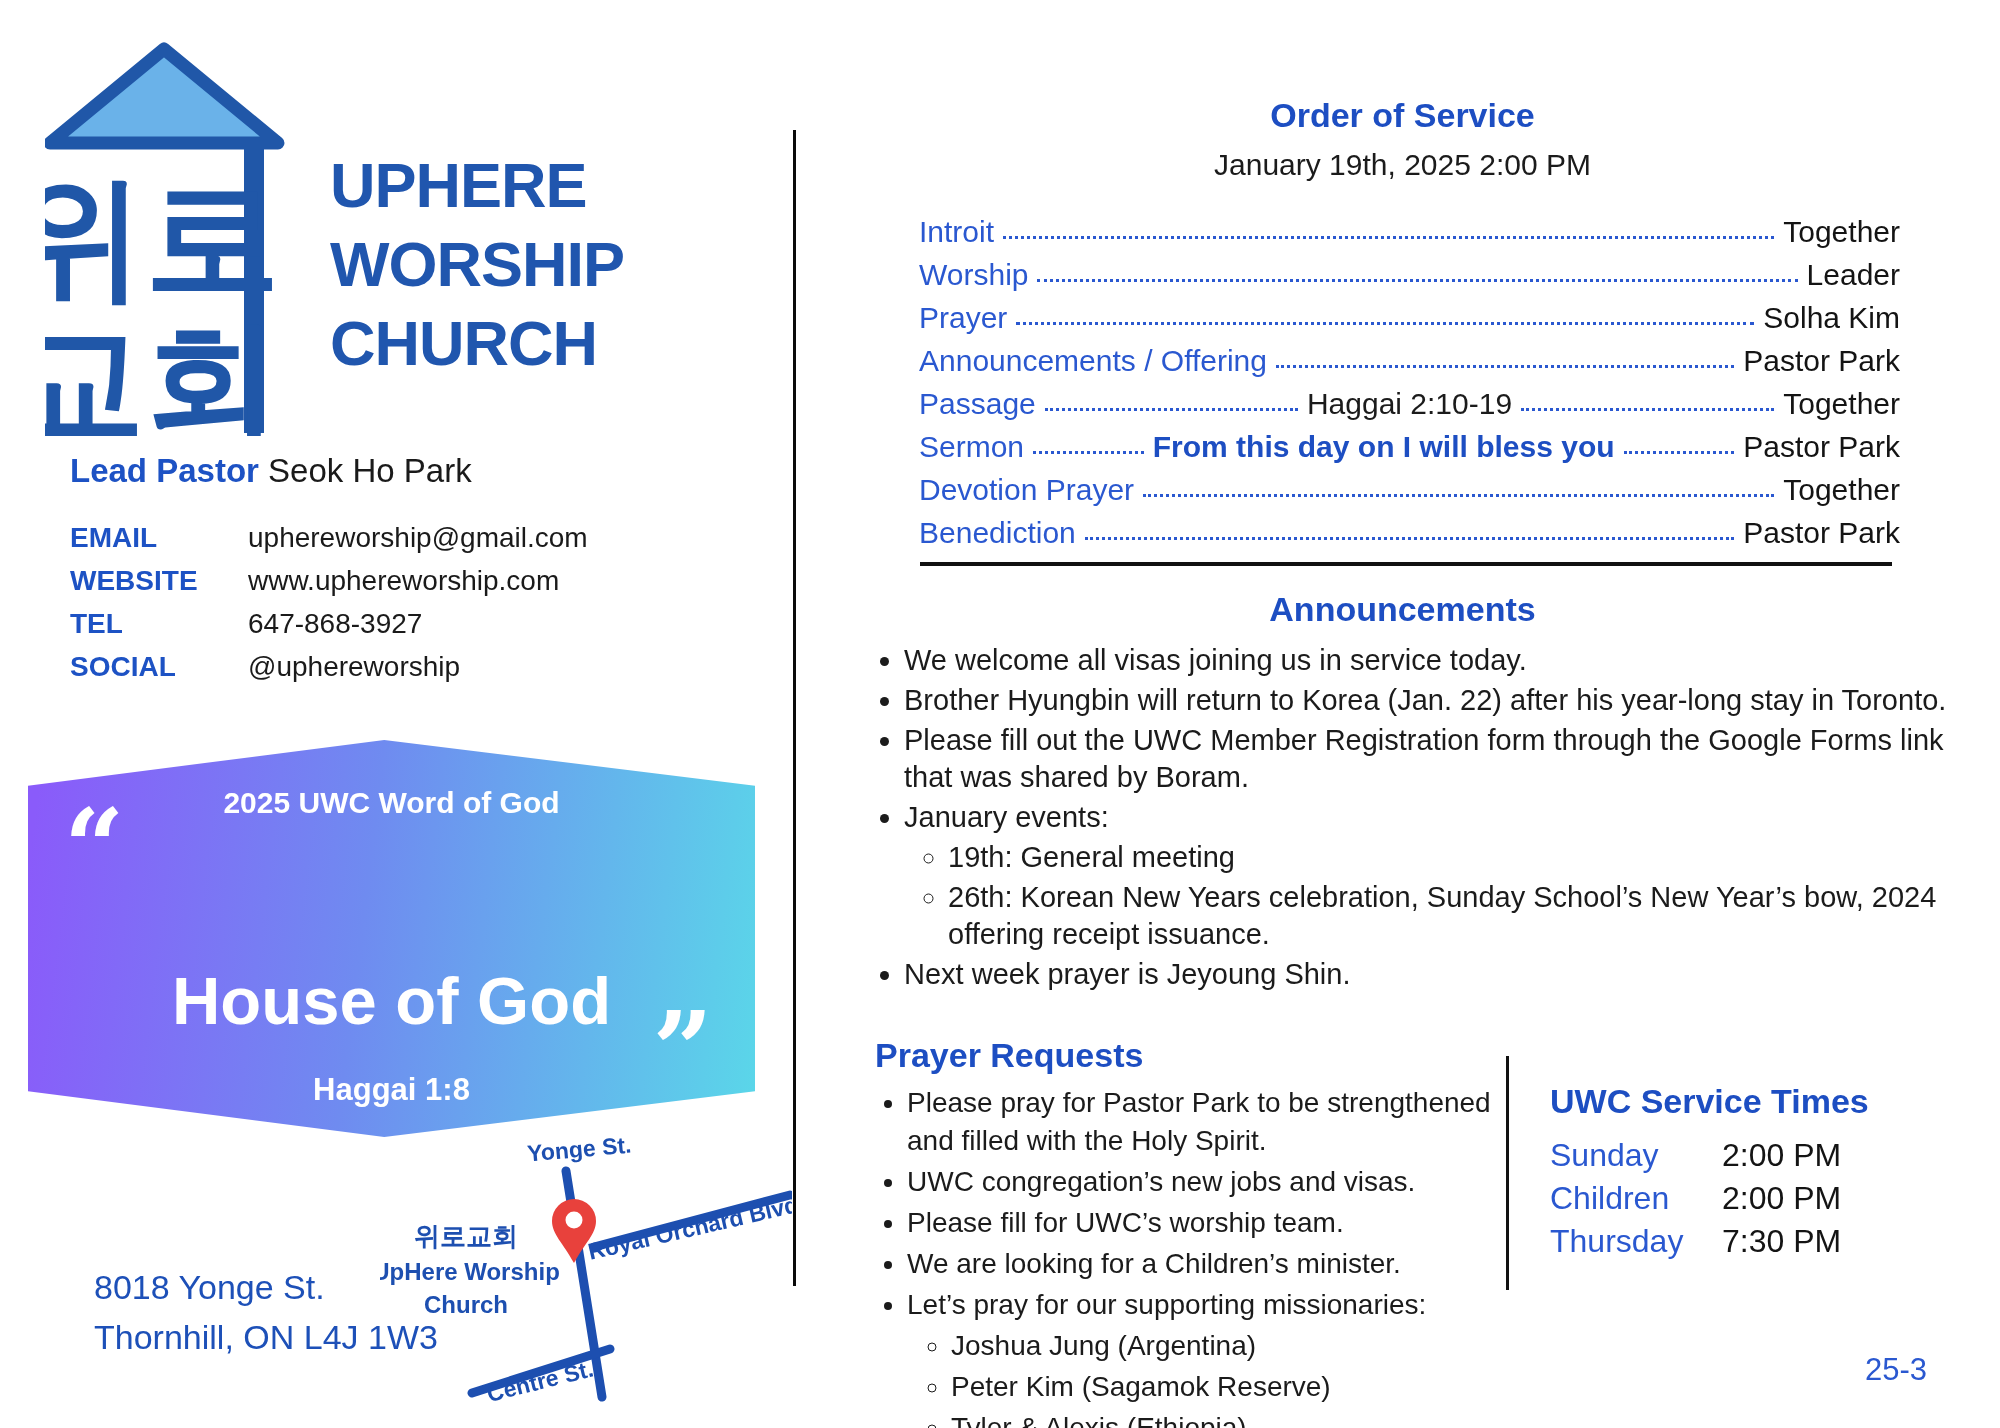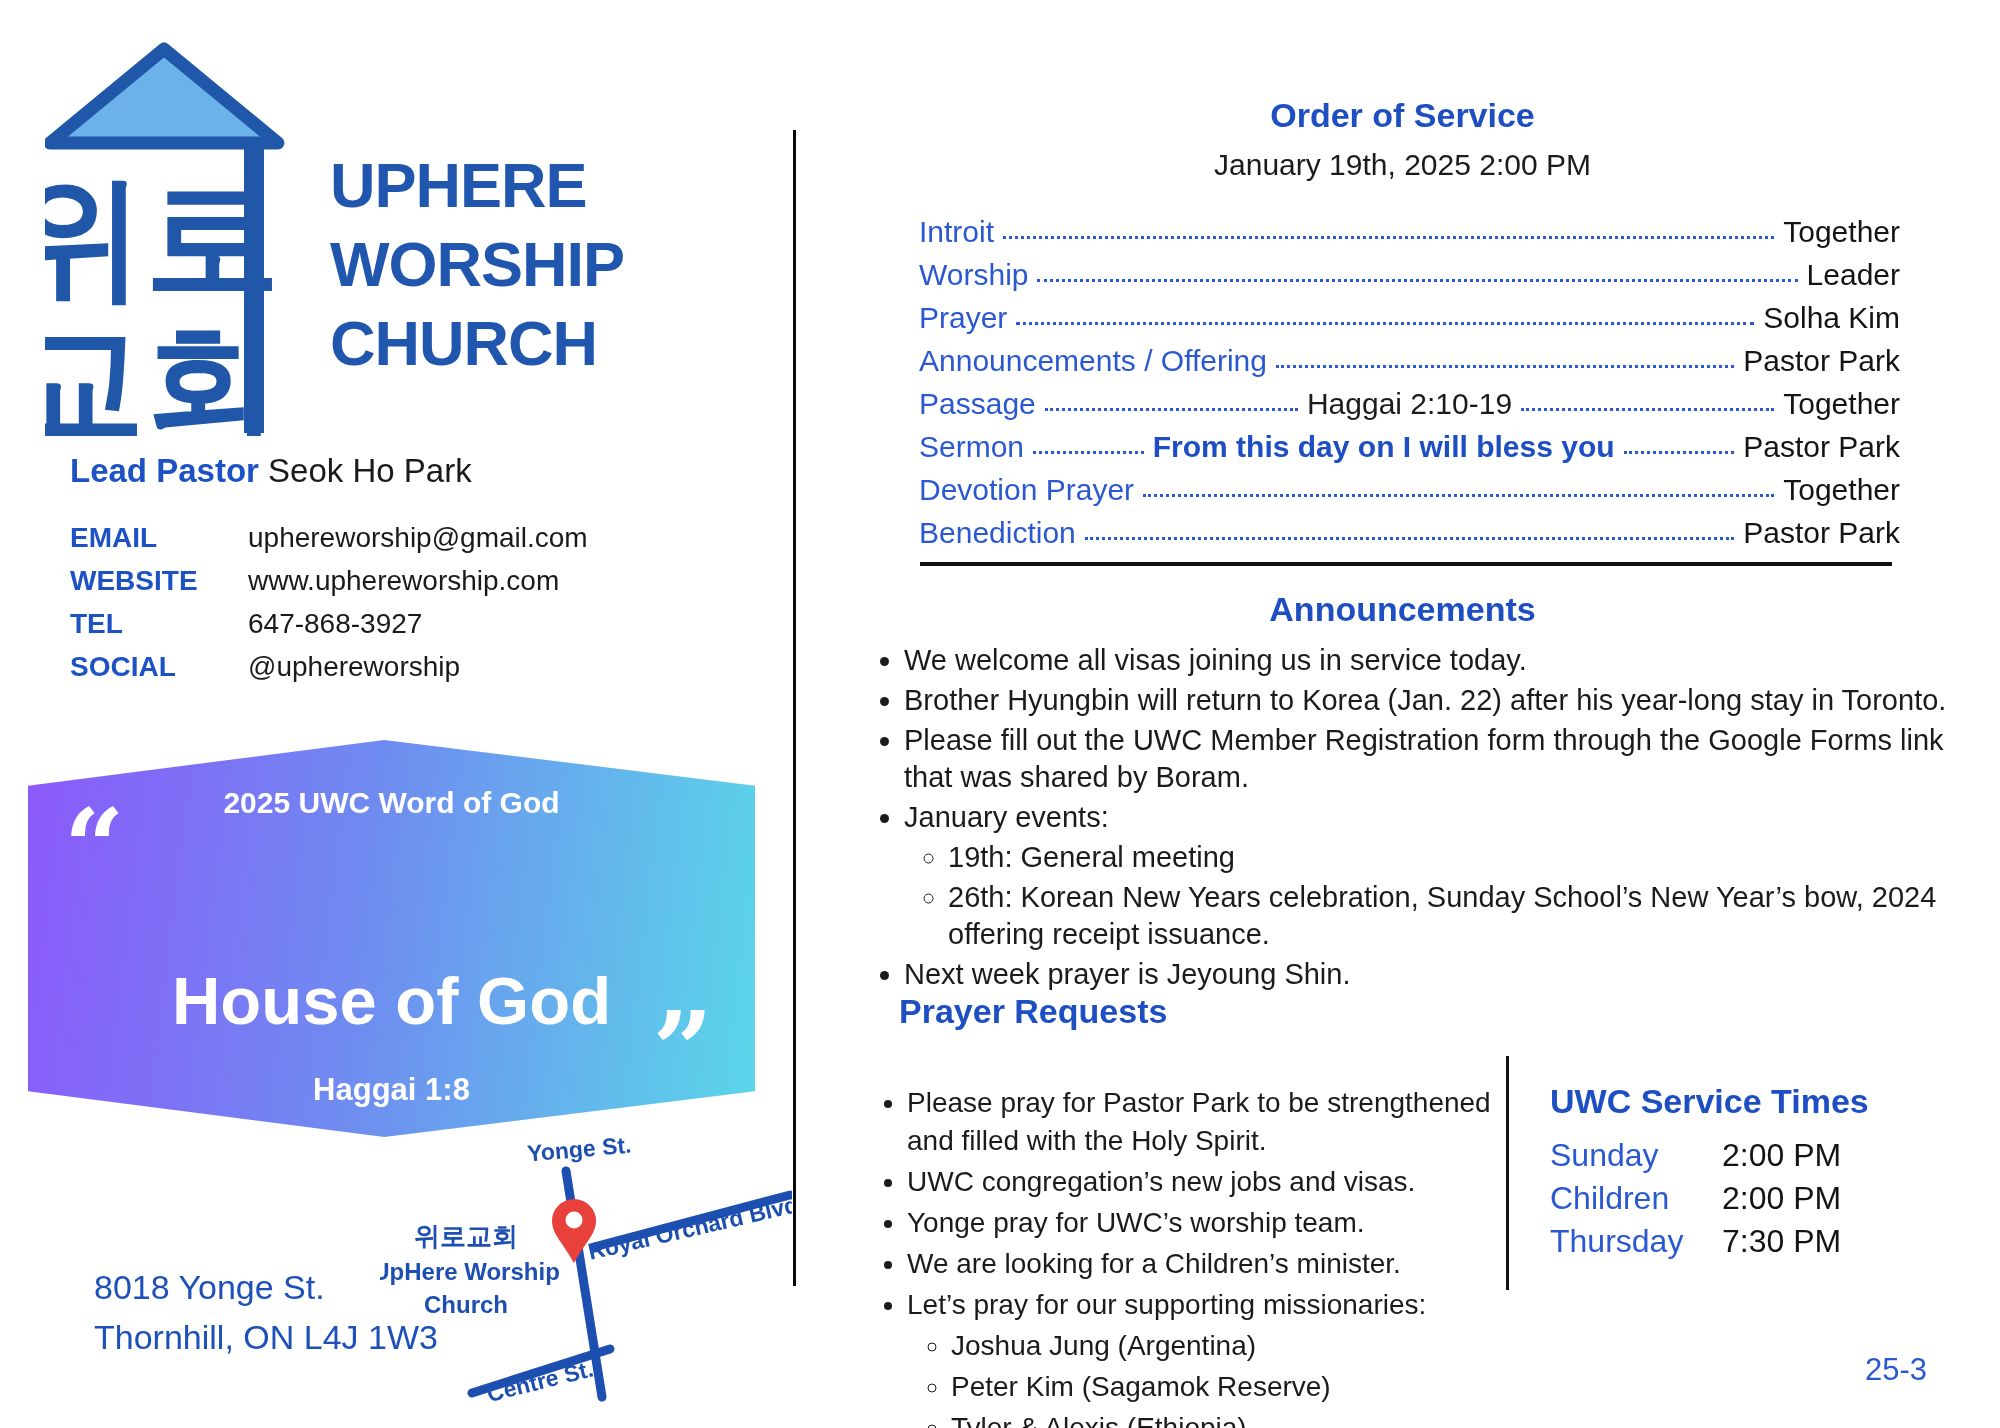--- a/index.html
+++ b/index.html
@@ -50,21 +50,21 @@
   .oos-row{display:flex;align-items:flex-end;height:43px;font-size:30px;margin-left:14px;}
   .oos-label{color:#2a58d0;white-space:nowrap;font-weight:500;}
   .oos-leader{flex:1;border-bottom:3px dotted #2a58d0;margin:0 9px 10px 9px;min-width:20px;}
   .oos-center{white-space:nowrap;color:#1b1b1b;}
   .oos-center.em{color:#1d4ec2;font-weight:700;}
   .oos-role{color:#141414;white-space:nowrap;}
   .oos-hr{left:920px;top:562px;width:972px;height:4px;background:#111;}
 
   .ann-title{left:905px;width:995px;top:590px;text-align:center;}
   .ann-list{left:872px;top:642px;width:1075px;font-size:29px;line-height:37px;color:#1b1b1b;}
-  .pr-title{left:875px;top:992px;margin-left:24px;}
+  .pr-title{left:875px;top:1036px;}
   .pr-list{left:875px;top:1084px;width:625px;font-size:28px;line-height:38px;color:#1b1b1b;}
   ul.blt{margin:0;padding-left:32px;list-style:disc;}
   ul.blt>li{margin:0 0 3px 0;}
   ul.sub{margin:3px 0 0 0;padding-left:44px;list-style:circle;}
   ul.sub>li{margin:0 0 3px 0;}
 
   .vline-st{left:1506px;top:1056px;width:3px;height:234px;background:#111;}
   .st-title{left:1550px;top:1082px;}
   .st-rows{left:1550px;top:1134px;font-size:32px;}
   .st-row{display:flex;height:43px;align-items:center;}
@@ -214,21 +214,21 @@
     <li>Next week prayer is Jeyoung Shin.</li>
   </ul>
 </div>
 
 <div class="abs section-title pr-title">Prayer Requests</div>
 
 <div class="abs pr-list">
   <ul class="blt">
     <li>Please pray for Pastor Park to be strengthened and filled with the Holy Spirit.</li>
     <li>UWC congregation’s new jobs and visas.</li>
-    <li>Yonge pray for UWC’s worship team.</li>
+    <li>Please fill for UWC’s worship team.</li>
     <li>We are looking for a Children’s minister.</li>
     <li>
       <span>Let’s pray for our supporting missionaries:</span>
       <ul class="sub">
         <li>Joshua Jung (Argentina)</li>
         <li>Peter Kim (Sagamok Reserve)</li>
         <li>Tyler &amp; Alexis (Ethiopia)</li>
       </ul>
     </li>
   </ul>

